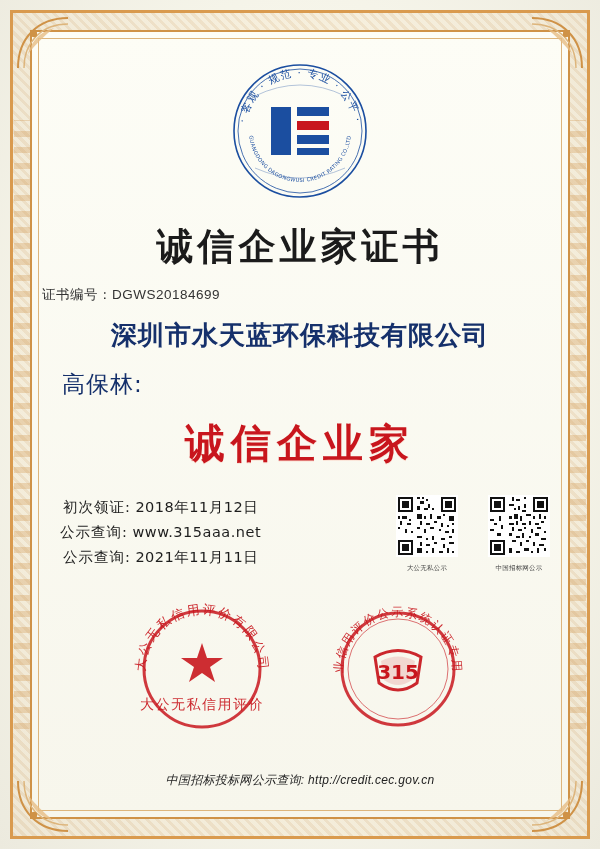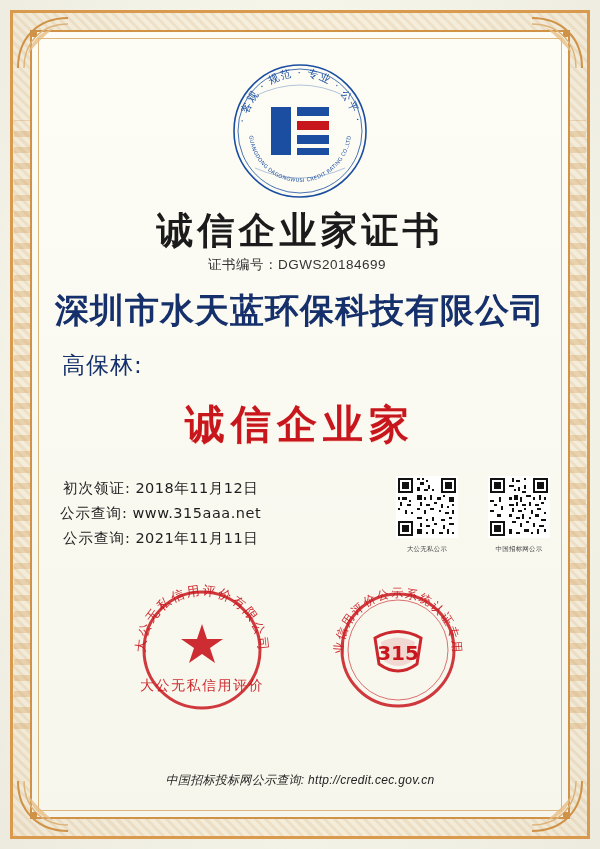--- a/index.html
+++ b/index.html
@@ -100,38 +100,40 @@
   .emblem-center {
     position: absolute;
     left: 50%;
     top: 50%;
     transform: translate(-50%,-50%);
     width: 62px;
     height: 56px;
   }
 
   .title {
+    margin-top: 16px;
     font-size: 37px;
     letter-spacing: 4px;
     font-weight: bold;
     color: #1b1b1b;
     font-family: "DejaVu Sans", "Liberation Sans", sans-serif;
   }
 
   .cert-no {
-    text-align: center;
+    margin-top: 14px;
+    text-align: left;
     padding-right: 6px;
     font-size: 13.5px;
     color: #333;
     letter-spacing: .5px;
   }
 
   .company {
     margin-top: 14px;
-    font-size: 34px;
+    font-size: 26px;
     font-weight: bold;
     color: #15306b;
     letter-spacing: 1px;
     font-family: "DejaVu Sans", "Liberation Sans", sans-serif;
   }
 
   .person {
     margin-top: 16px;
     text-align: left;
     padding-left: 20px;

